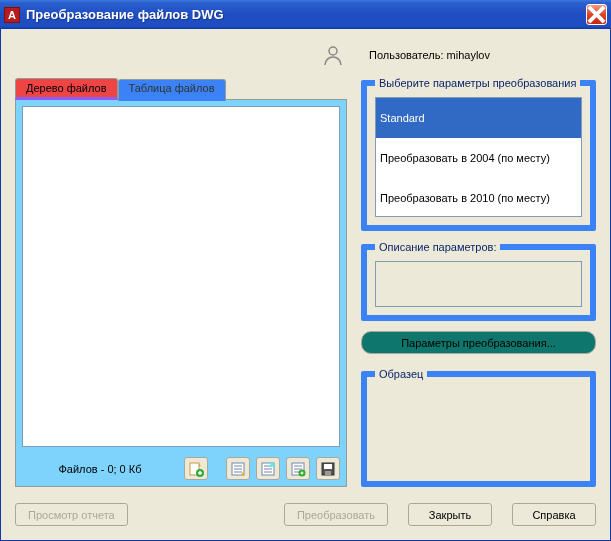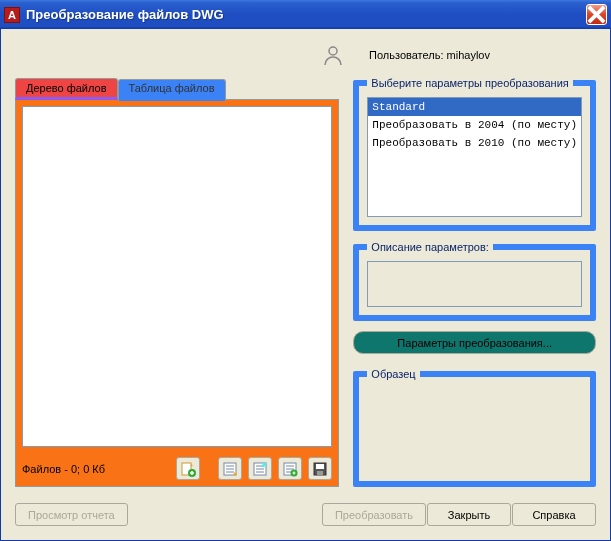--- a/index.html
+++ b/index.html
@@ -107,24 +107,25 @@
     z-index: 3;
   }
   .tab.inactive {
     background: #3b82f6;
     color: #333;
     top: 2px;
     padding: 2px 10px;
   }
   .tab-panel {
     flex: 1;
-    background: #f97316;
+    background: #7dd3fc;
     border: 1px solid #919b9c;
     display: flex;
     flex-direction: column;
+    text-align: center;
   }
   .tree-area {
     flex: 1;
     background: #fff;
     border: 1px solid #7f9db9;
     margin: 6px;
     overflow: auto;
   }
   .status-row {
     display: flex;
@@ -156,24 +157,23 @@
   }
   .listbox {
     width: 100%;
     height: 120px;
     background: #fff;
     border: 1px solid #7f9db9;
     overflow: auto;
     font-size: 11px;
   }
   .list-item {
-    padding: 3px 4px;
+    padding: 14px 4px;
     cursor: default;
     white-space: nowrap;
-    font-family: Liberation Mono, monospace;
   }
   .list-item.selected {
     background: #316ac5;
     color: #fff;
   }
   .desc-box {
     width: 100%;
     height: 46px;
     background: #ece9d8;
     border: 1px solid #7f9db9;
@@ -191,21 +191,21 @@
   }
   .sample-box {
     flex: 1;
     min-height: 80px;
   }
   .bottom-row {
     display: flex;
     justify-content: flex-end;
     align-items: center;
     padding-top: 16px;
-    gap: 1px;
+    gap: 20px;
   }
   .flex-spacer { flex: 1; }
   .dlg-btn {
     height: 23px;
     min-width: 84px;
     padding: 0 12px;
     border: 1px solid #aca899;
     background: #ece9d8;
     border-radius: 3px;
     font-family: Tahoma, sans-serif;

